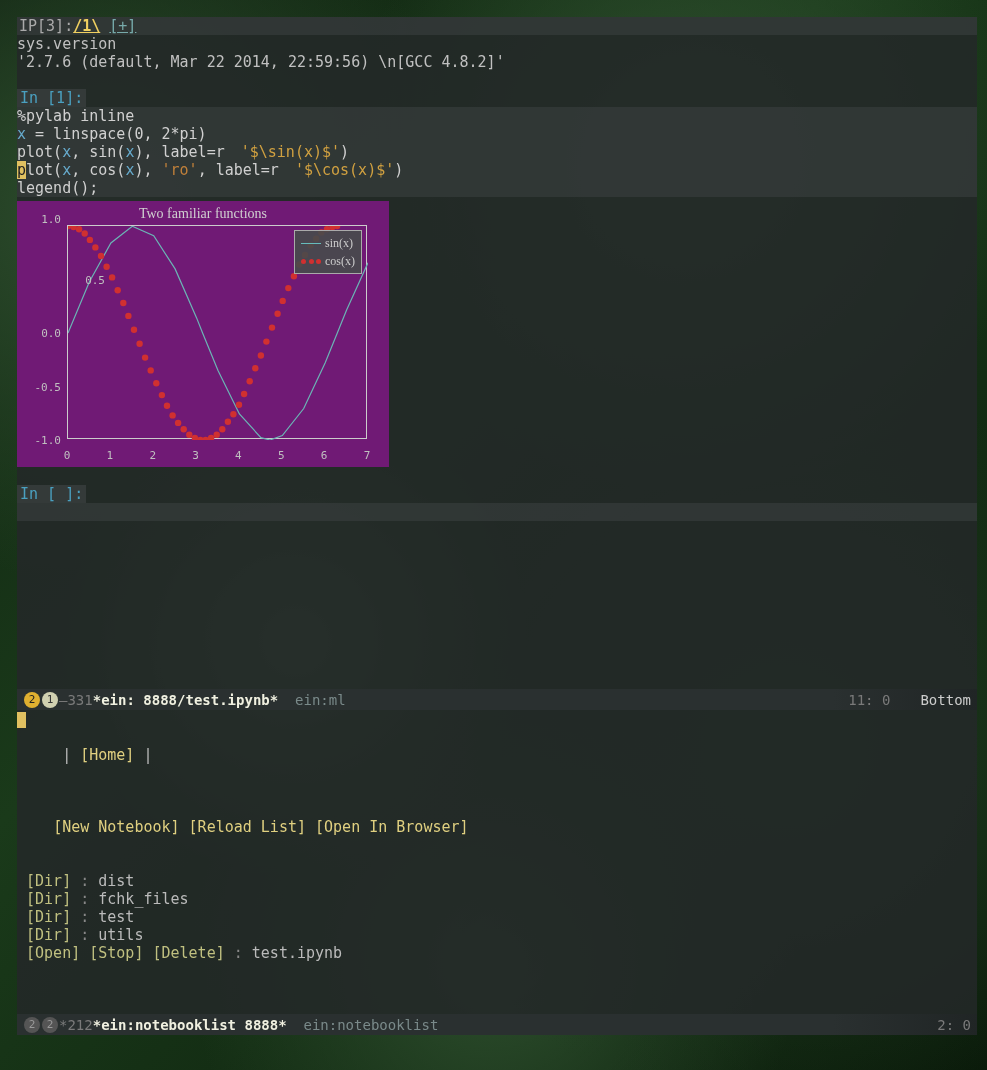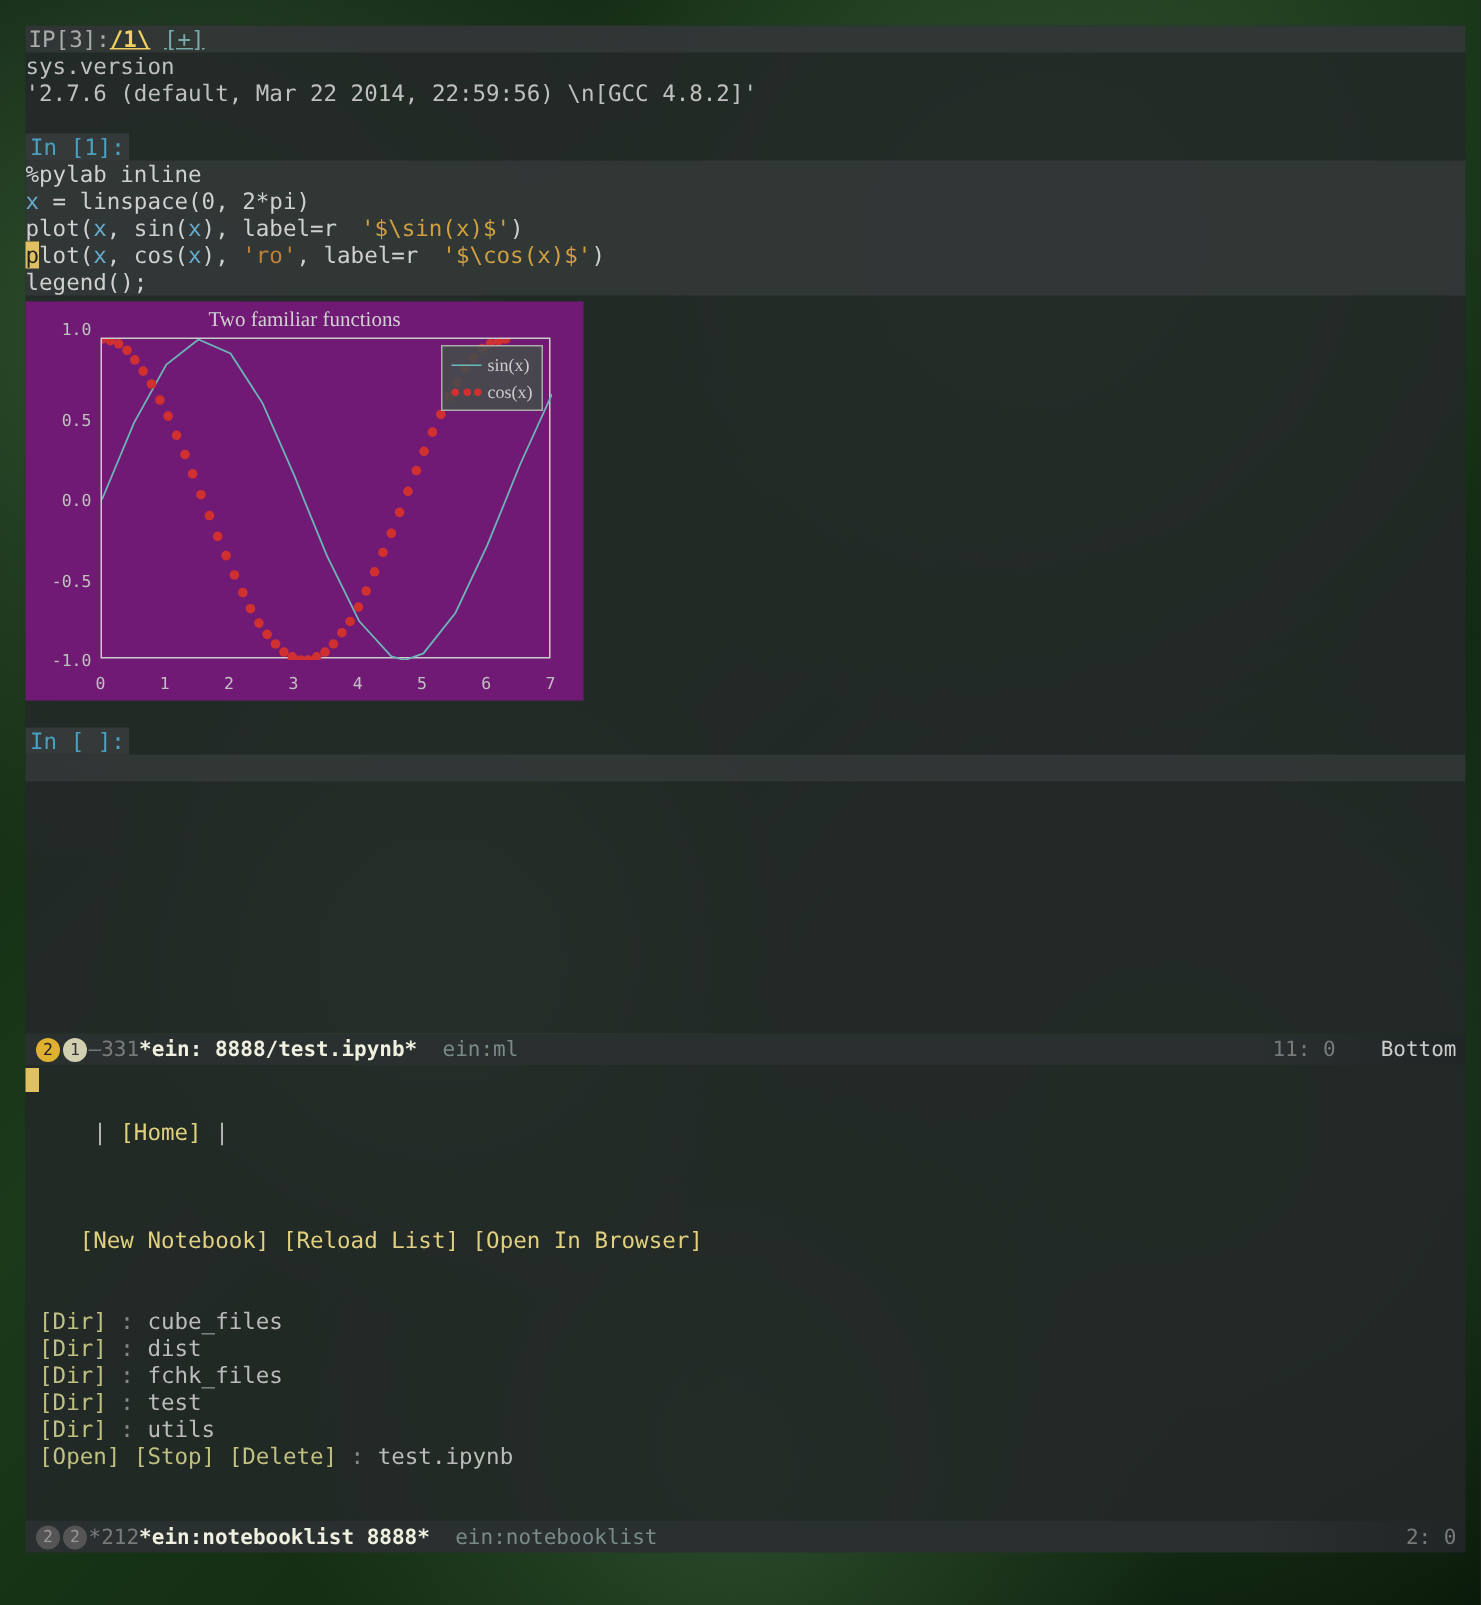--- a/index.html
+++ b/index.html
@@ -185,21 +185,21 @@
               <span class="leg-dot"></span>
             </span>
             <span>cos(x)</span>
           </div>
       </div>
     </div>
     <div id="yticks">
         <div class="ytick" style="top: 231px;">-1.0</div>
         <div class="ytick" style="top: 177.5px;">-0.5</div>
         <div class="ytick" style="top: 124px;">0.0</div>
-        <div class="ytick" style="top: 70.5px;">0.5</div>
+        <div class="ytick" style="top: 70.5px; margin-left: 44px;">0.5</div>
         <div class="ytick" style="top: 10px;">1.0</div>
       </div>
     <div id="xticks">
         <div class="xtick" style="left: 40px;">0</div>
         <div class="xtick" style="left: 82.8571px;">1</div>
         <div class="xtick" style="left: 125.714px;">2</div>
         <div class="xtick" style="left: 168.571px;">3</div>
         <div class="xtick" style="left: 211.429px;">4</div>
         <div class="xtick" style="left: 254.286px;">5</div>
         <div class="xtick" style="left: 297.143px;">6</div>
@@ -231,21 +231,20 @@
 <div class="pane pane-bot">
   <div class="code-line"><span class="cursor-yellow"></span></div>
   <div class="code-line">
     <span class="listtext"> | </span><span class="link">[Home]</span><span class="listtext"> | </span>
   </div>
   <div style="height:18px"></div>
   <div class="code-line">
     <span class="link">[New Notebook]</span><span> </span><span class="link">[Reload List]</span><span> </span><span class="link">[Open In Browser]</span>
   </div>
   <div style="height:18px"></div>
-  <div class="code-line"> <span class="link-dim">[Dir]</span><span class="colon"> : </span><span class="listtext">cube_files</span></div>
   <div class="code-line"> <span class="link-dim">[Dir]</span><span class="colon"> : </span><span class="listtext">dist</span></div>
   <div class="code-line"> <span class="link-dim">[Dir]</span><span class="colon"> : </span><span class="listtext">fchk_files</span></div>
   <div class="code-line"> <span class="link-dim">[Dir]</span><span class="colon"> : </span><span class="listtext">test</span></div>
   <div class="code-line"> <span class="link-dim">[Dir]</span><span class="colon"> : </span><span class="listtext">utils</span></div>
   <div class="code-line"> <span class="link-dim">[Open]</span> <span class="link-dim">[Stop]</span> <span class="link-dim">[Delete]</span><span class="colon"> : </span><span class="listtext">test.ipynb</span></div>
 </div>
 
 <div class="modeline ml2">
   <span style="width:6px"></span>
   <span class="badge-circle badge-dim">2</span>

